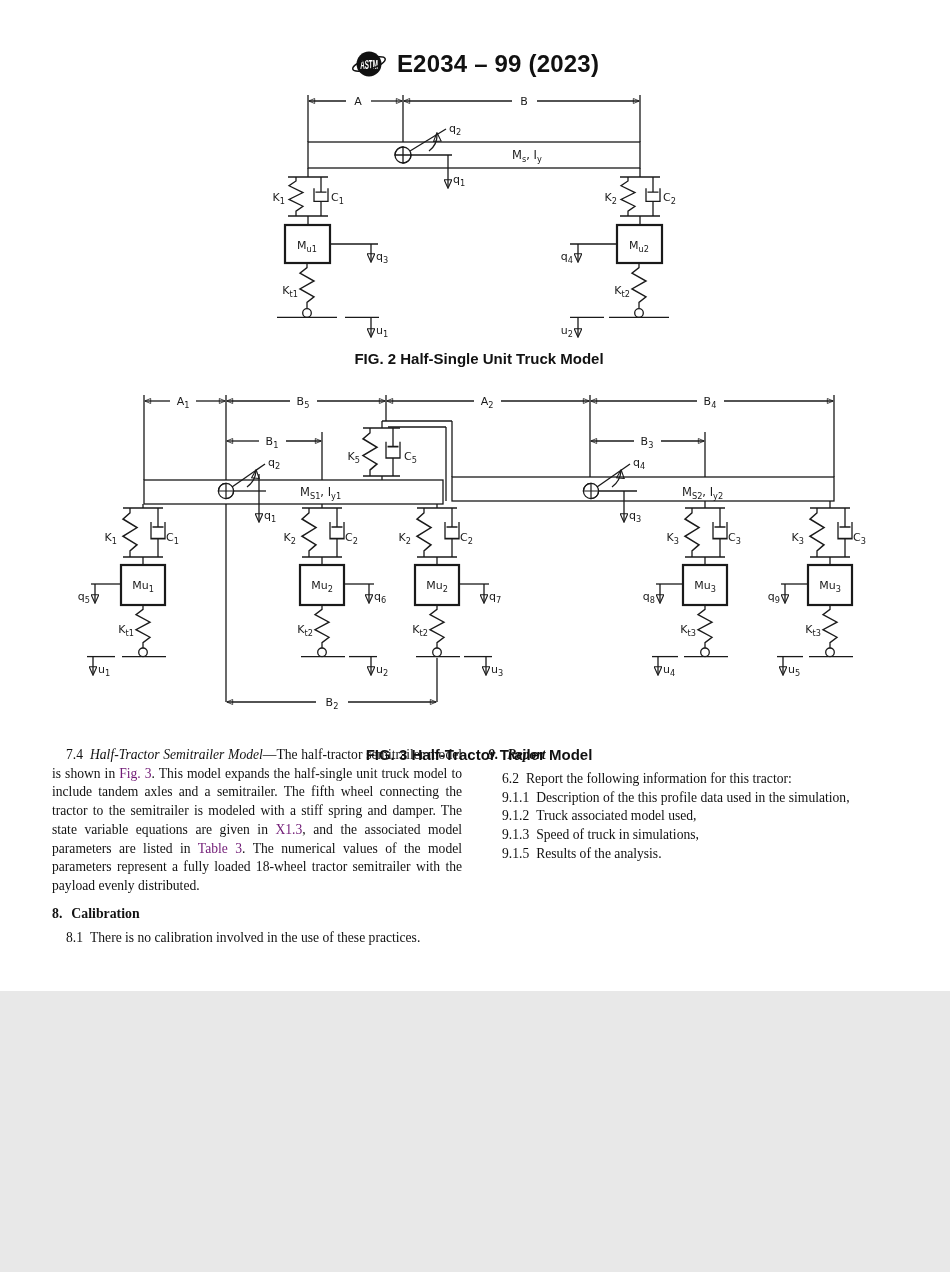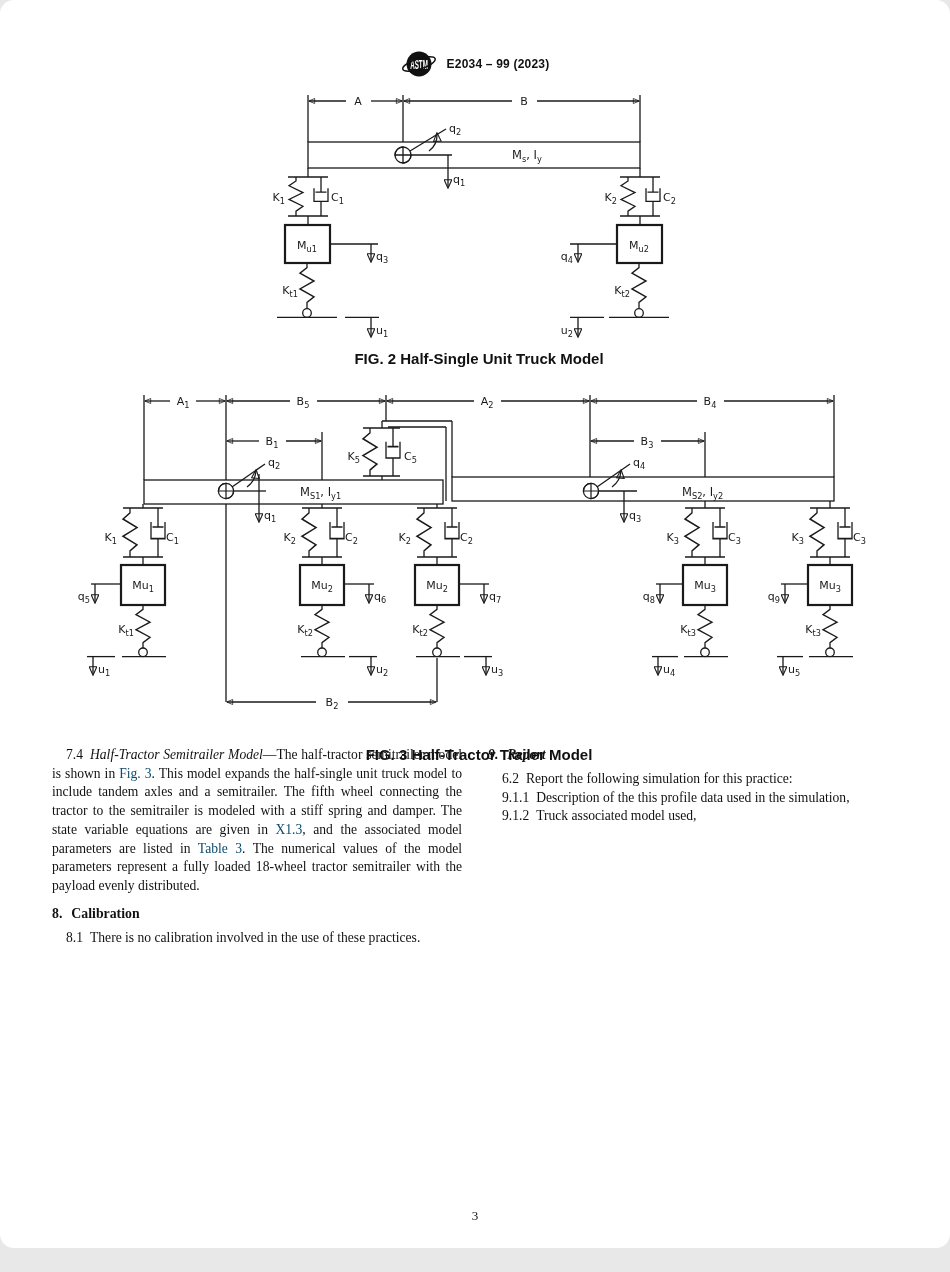--- a/index.html
+++ b/index.html
@@ -1,25 +1,25 @@
 <!DOCTYPE html>
 <html><head>
 <meta charset="utf-8">
 <style>
   html,body { margin:0; padding:0; background:#e8e8e8; }
   .page {
-    position:relative; width:950px; height:1248px; margin:0 auto;
+    position:relative; width:950px; height:991px; margin:0 auto;
     background:#ffffff; overflow:hidden;
-    font-family:"Liberation Serif", serif; color:#111;border-radius:14px;
+    font-family:"Liberation Serif", serif; color:#111;
   }
   
   .hdr { position:absolute; top:44px; left:0; width:100%;
          display:flex; justify-content:center; align-items:center; gap:10px; }
   .hdr .doc-title { font-family:"Liberation Sans", sans-serif; font-weight:bold;
-         font-size:12px; letter-spacing:.2px; color:#111; }
+         font-size:24px; letter-spacing:.2px; color:#111; }
   
   .figsvg { position:absolute; }
   .figsvg line, .figsvg path, .figsvg rect, .figsvg circle {
       stroke:#1a1a1a; stroke-width:1.3; fill:none; }
   .figsvg .thick { stroke-width:2.2; }
   .figsvg .thin  { stroke-width:1.15; }
   text.fl { font-family:"DejaVu Sans", sans-serif; font-size:11px;
             fill:#1a1a1a; stroke:none; }
   text.fl tspan.sub { font-size:8.2px; }
   text.beamlbl { font-size:11.5px; }
@@ -28,21 +28,21 @@
       font-family:"Liberation Sans", sans-serif; font-weight:bold;
       font-size:15px; color:#111; }
   
   .cols { position:absolute; top:746px; left:52px; width:846px;
           display:flex; gap:26px; }
   .col { width:410px; }
   p.body { margin:0; font-size:13.6px; line-height:18.7px;
            text-align:justify; text-indent:14px; }
   p.body .pnum { margin-right:7px; }
   .ital { font-style:italic; }
-  a.xlink { color:#0c4a6e; text-decoration:none; cursor:pointer; }
+  a.xlink { color:#701a75; text-decoration:none; cursor:pointer; }
   h2.sect { margin:9px 0 6px 0; font-size:13.8px; line-height:18px;
             font-weight:bold; }
   h2.sect .hnum { margin-right:9px; }
   .item { margin-top:4.5px; }
   
   .pgnum { position:absolute; top:1208px; left:0; width:100%;
            text-align:center; font-size:13px; }
 </style>
 </head>
 <body>
@@ -361,20 +361,22 @@
   <div class="figcap" style="top:714px;margin-top:32px;">FIG. 3 Half-Tractor Trailer Model</div>
 
   <div class="cols">
     <div class="col">
       <p class="body"><span class="pnum">7.4</span><span class="ital">Half-Tractor Semitrailer Model</span><span>—The half-tractor semitrailer model is shown in </span><a class="xlink">Fig. 3</a><span>. This model expands the half-single unit truck model to include tandem axles and a semitrailer. The fifth wheel connecting the tractor to the semitrailer is modeled with a stiff spring and damper. The state variable equations are given in </span><a class="xlink">X1.3</a><span>, and the associated model parameters are listed in </span><a class="xlink">Table 3</a><span>. The numerical values of the model parameters represent a fully loaded 18-wheel tractor semitrailer with the payload evenly distributed.</span></p>
       <h2 class="sect"><span class="hnum">8.</span><span>Calibration</span></h2>
       <p class="body"><span class="pnum">8.1</span><span>There is no calibration involved in the use of these practices.</span></p>
     </div>
     <div class="col">
       <h2 class="sect" style="margin-top:0;font-style:italic;"><span class="hnum">9.</span><span>Report</span></h2>
-      <p class="body item"><span class="pnum">6.2</span><span>Report the following simulation for this practice:</span></p>
+      <p class="body item"><span class="pnum">6.2</span><span>Report the following information for this tractor:</span></p>
       <p class="body item"><span class="pnum">9.1.1</span><span>Description of the this profile data used in the simulation,</span></p>
       <p class="body item"><span class="pnum">9.1.2</span><span>Truck associated model used,</span></p>
+      <p class="body item"><span class="pnum">9.1.3</span><span>Speed of truck in simulations,</span></p>
+      <p class="body item"><span class="pnum">9.1.5</span><span>Results of the analysis.</span></p>
     </div>
   </div>
 
   <div class="pgnum">3</div>
 </div>
 
 </body></html>

